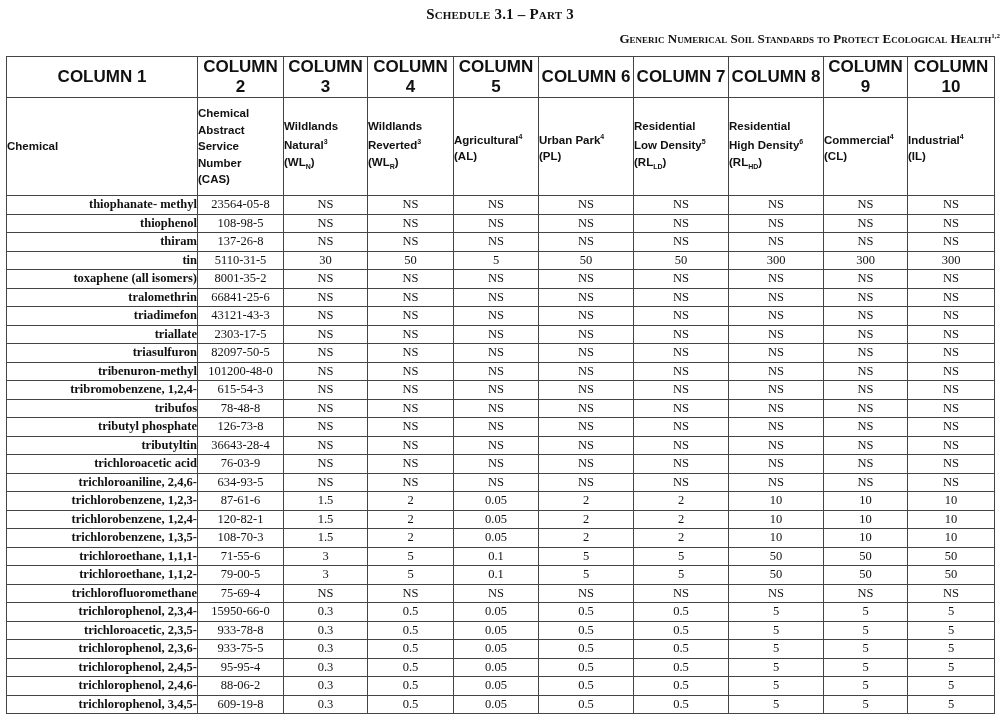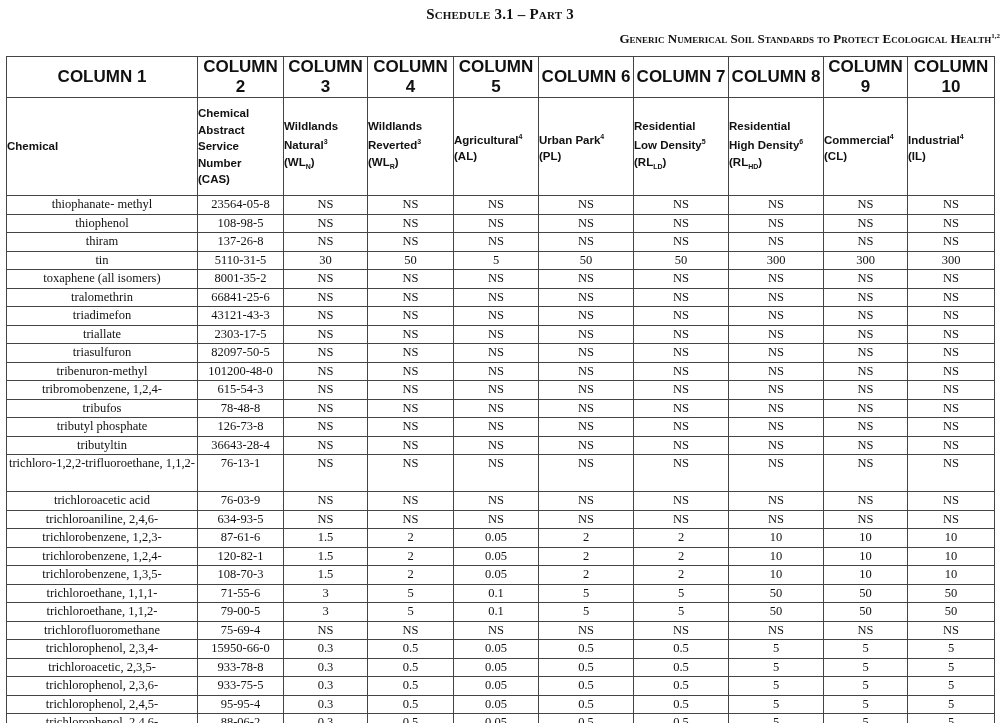--- a/index.html
+++ b/index.html
@@ -30,21 +30,21 @@
     font-family:"Liberation Sans", sans-serif; font-weight:bold; font-size:11.5px;
     line-height:16.5px; height:97px; text-align:left; vertical-align:middle;
     border-bottom:3px double #444;
   }
   th.desc sup { font-size:7px; }
   th.desc sub { font-size:7px; }
   td {
     font-family:"Liberation Serif", serif; font-size:12.5px;
     height:17.5px; line-height:17px; text-align:center; vertical-align:top;
   }
-  td.sub { text-align:center; padding-left:2px; }
+  td.sub { text-align:right; padding-left:2px;font-weight:bold; }
   tr.tall td { height:36px; }
 </style>
 </head>
 <body>
 
 <div class="title">Schedule 3.1 – Part 3</div>
 <div class="subtitle"><span>Generic Numerical Soil Standards to Protect Ecological Health</span><sup>1,2</sup></div>
 
 <table class="std">
   <colgroup>
@@ -281,32 +281,20 @@
         <td>36643-28-4</td>
         <td>NS</td>
         <td>NS</td>
         <td>NS</td>
         <td>NS</td>
         <td>NS</td>
         <td>NS</td>
         <td>NS</td>
         <td>NS</td>
       </tr>
-      <tr class="tall">
-        <td class="sub">trichloro-1,2,2-trifluoroethane, 1,1,2-</td>
-        <td>76-13-1</td>
-        <td>NS</td>
-        <td>NS</td>
-        <td>NS</td>
-        <td>NS</td>
-        <td>NS</td>
-        <td>NS</td>
-        <td>NS</td>
-        <td>NS</td>
-      </tr>
       <tr>
         <td class="sub">trichloroacetic acid</td>
         <td>76-03-9</td>
         <td>NS</td>
         <td>NS</td>
         <td>NS</td>
         <td>NS</td>
         <td>NS</td>
         <td>NS</td>
         <td>NS</td>

